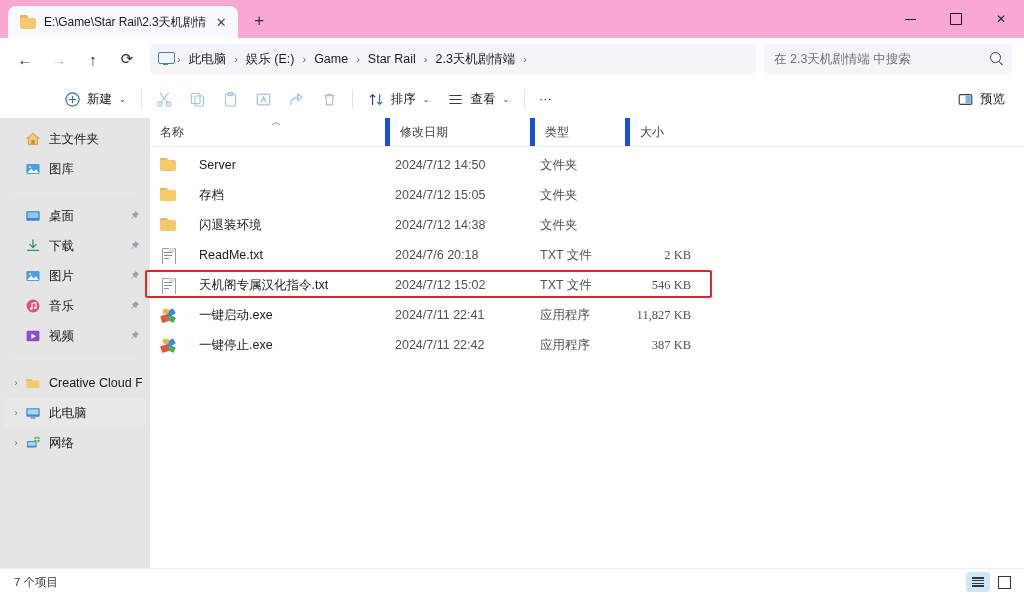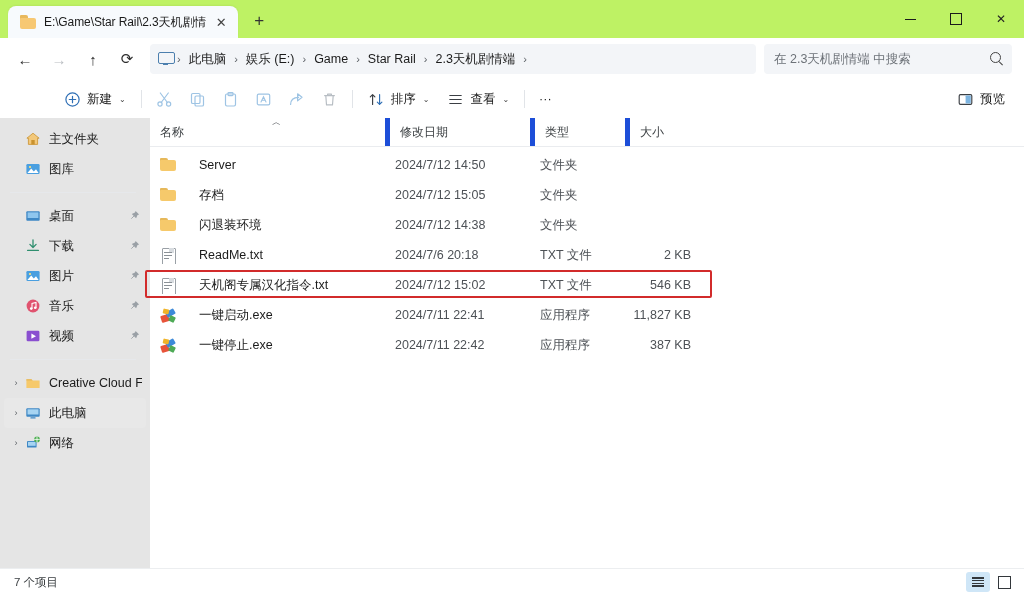--- a/index.html
+++ b/index.html
@@ -13,21 +13,21 @@
   .window {
     position: relative;
     width: 1024px; height: 595px;
     background: #ffffff;
     display: flex; flex-direction: column;
   }
 
   
   .titlebar {
     height: 38px;
-    background: #bef264;
+    background: #f9a8d4;
     display: flex;
     align-items: flex-end;
     position: relative;
     flex: 0 0 38px;
   }
   .tabstrip { display: flex; align-items: flex-end; padding-left: 8px; height: 38px; }
   .tab {
     height: 32px;
     background: #f7fafd;
     border-radius: 8px 8px 0 0;
@@ -182,21 +182,21 @@
   .rows { flex: 1 1 auto; overflow: hidden; padding-top: 3px; }
   .row {
     display: flex; align-items: center; height: 30px;
     font-size: 12.5px; color: #1b1b1b;
     position: relative;
   }
   .cell { box-sizing: border-box; padding-left: 10px; white-space: nowrap; overflow: hidden; }
   .cell.name { width: 235px; flex: 0 0 235px; display: flex; align-items: center; gap: 22px; }
   .cell.date { width: 145px; flex: 0 0 145px; color: #4d5156; }
   .cell.type { width: 95px; flex: 0 0 95px; color: #4d5156; }
-  .cell.size { width: 80px; flex: 0 0 80px; color: #4d5156; text-align: right; padding-right: 14px; padding-left: 0; }
+  .cell.size { width: 80px; flex: 0 0 80px; color: #4d5156; text-align: right; padding-right: 14px; padding-left: 0; font-family: Liberation Serif, serif; }
   .fileicon { width: 17px; height: 17px; flex: 0 0 17px; position: relative; }
 
   
   .f-folder .bd { position:absolute; left:0; top:3px; width:16px; height:11px; background:#f6c96b; border-radius:1px 2px 2px 2px; }
   .f-folder .tp { position:absolute; left:0; top:1px; width:8px; height:3px; background:#e6b85a; border-radius:1px 2px 0 0; }
   
   .f-txt .pg { position:absolute; left:2px; top:1px; width:12px; height:15px; background:#ffffff; border:1px solid #9aa0a6; border-radius:1px; }
   .f-txt .l1, .f-txt .l2, .f-txt .l3 { position:absolute; left:4px; height:1px; background:#8a9096; width:8px; }
   .f-txt .l1 { top:5px; } .f-txt .l2 { top:8px; } .f-txt .l3 { top:11px; width:5px; }
   .f-txt .fold { position:absolute; left:9px; top:1px; width:5px; height:5px; background:#d8dce0; }

